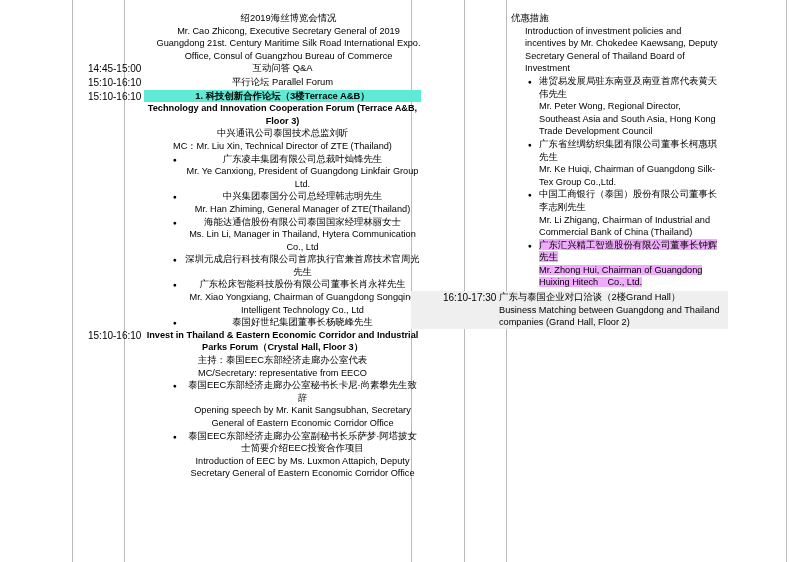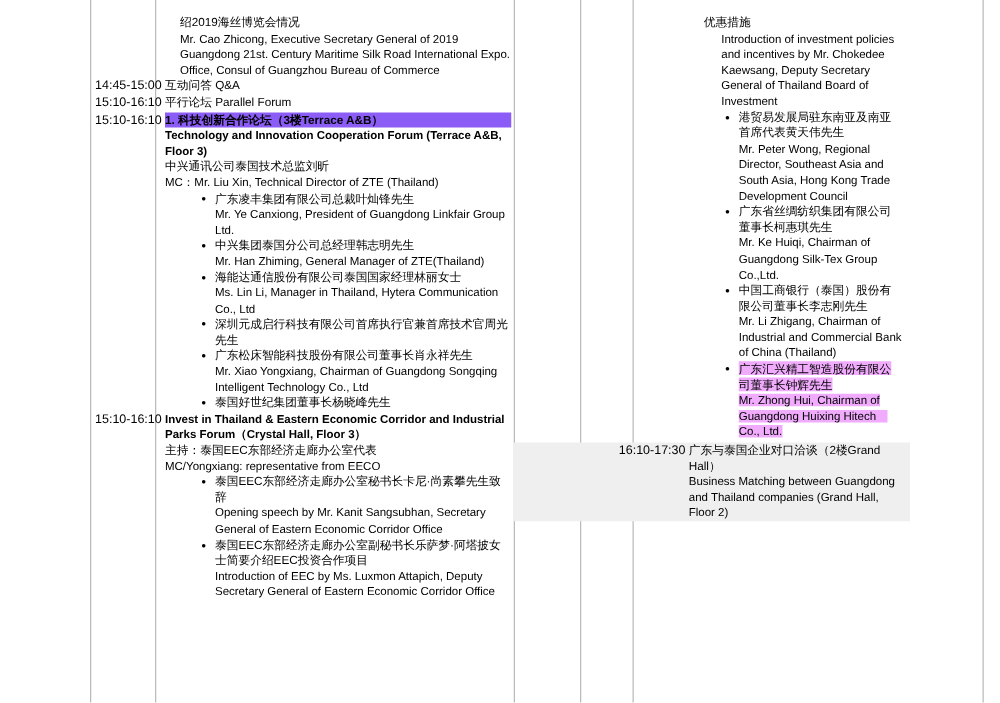--- a/index.html
+++ b/index.html
@@ -33,39 +33,39 @@
   .vrule.r2 { left: 124px; }
   .vrule.r3 { left: 411px; }
   .vrule.r4 { left: 464px; }
   .vrule.r5 { left: 506px; }
   .vrule.r6 { left: 786px; }
 
   .col {
     position: absolute;
     top: 0;
   }
-  .col-left  { left: 4px; width: 411px; }
+  .col-left  { left: 16px; width: 411px; text-align: center; }
   .col-right { left: 411px; width: 317px; }
   .row {
     display: flex;
     align-items: flex-start;
     width: 100%;
   }
   .time {
     width: 52px;
     flex: 0 0 52px;
     margin-left: 72px;
     font-size: 10px;
     line-height: 12.6px;
     padding-top: 1px;
     color: #000;
     white-space: nowrap;
   }
   .right .time {
-    margin-left: 84px;
+    margin-left: 32px;
   }
   .cell {
     flex: 1 1 auto;
     padding-left: 4px;
     padding-right: 6px;
     font-size: 9.2px;
     line-height: 12.6px;
   }
   .p {
     margin: 0;
@@ -95,21 +95,21 @@
     left: -11px;
     top: 0;
     font-size: 6.5px;
     line-height: 13px;
   }
   ul.bullets > li.nobul::before { content: ""; }
   .hl {
     background: #f0abfc;
   }
   .shade {
-    background: #8b5cf6;
+    background: #5eead4;
   }
   .block-shade {
     background: #efefef;
   }
 </style>
 </head>
 <body>
 
 <div class="page">
 
@@ -190,21 +190,21 @@
           </li>
         </ul>
       </div>
     </div>
 
     <div class="row">
       <div class="time">15:10-16:10</div>
       <div class="cell">
         <p class="p bold">Invest in Thailand &amp; Eastern Economic Corridor and Industrial Parks Forum（Crystal Hall, Floor 3）</p>
         <p class="p cn">主持：泰国EEC东部经济走廊办公室代表</p>
-        <p class="p">MC/Yongxiang: representative from EECO</p>
+        <p class="p">MC/Secretary: representative from EECO</p>
       </div>
     </div>
 
     <div class="row">
       <div class="time"></div>
       <div class="cell">
         <ul class="bullets">
           <li class="bul">
             <p class="p cn">泰国EEC东部经济走廊办公室秘书长卡尼·尚素攀先生致辞</p>
           </li>

